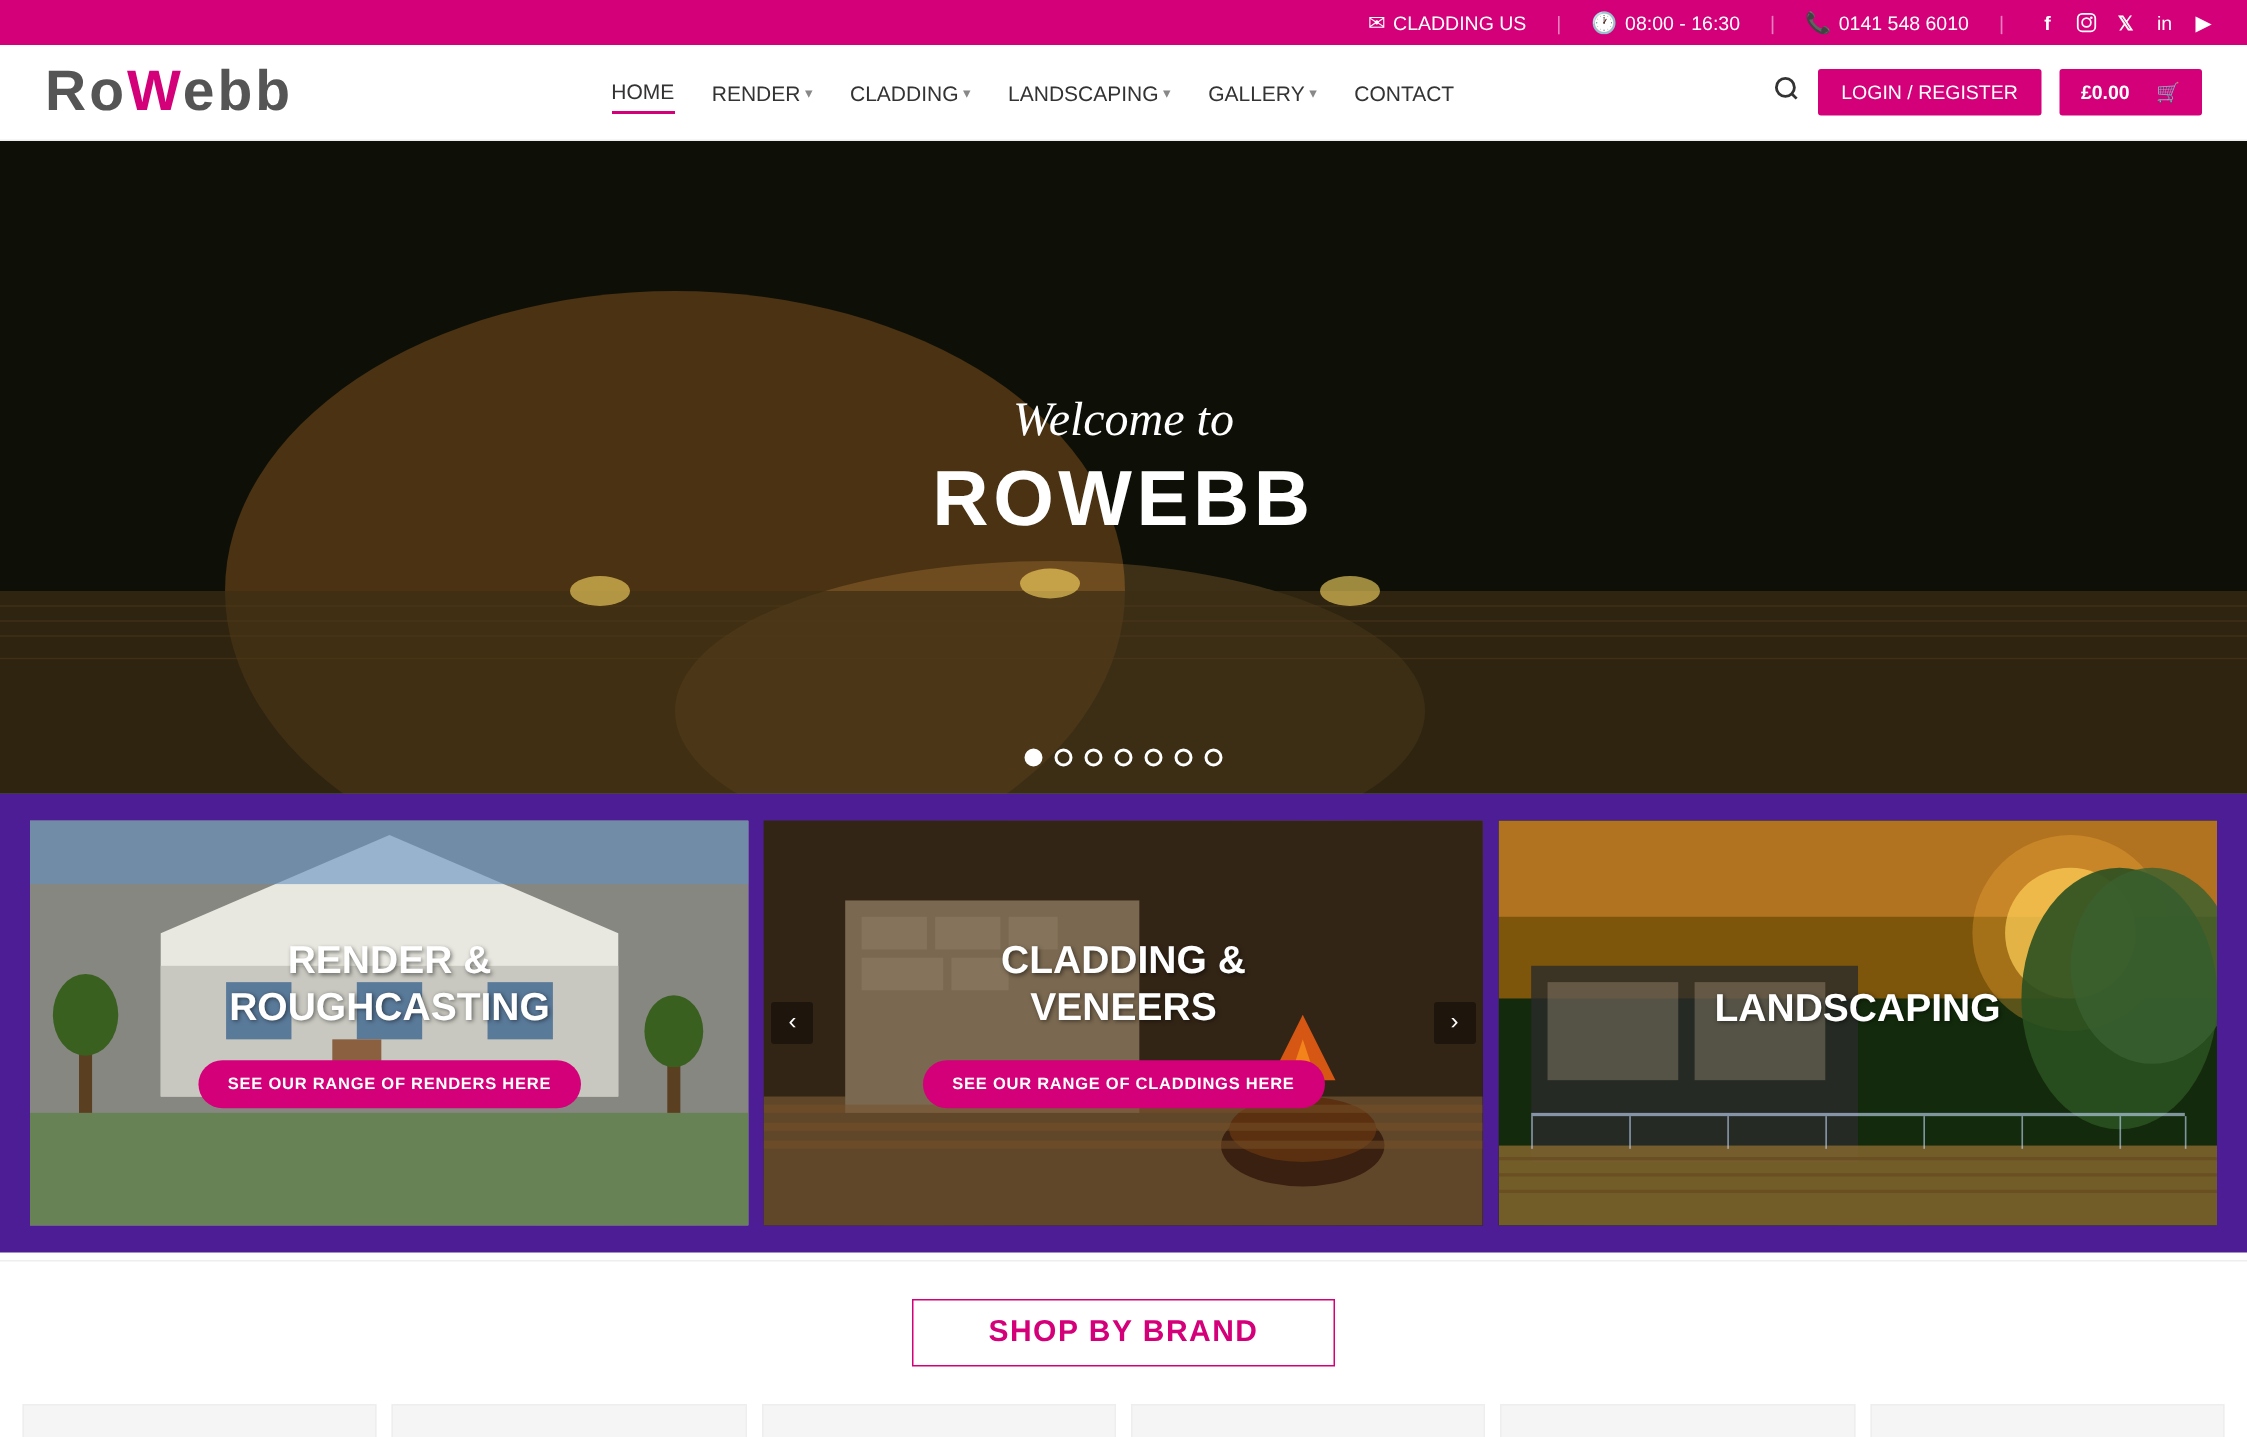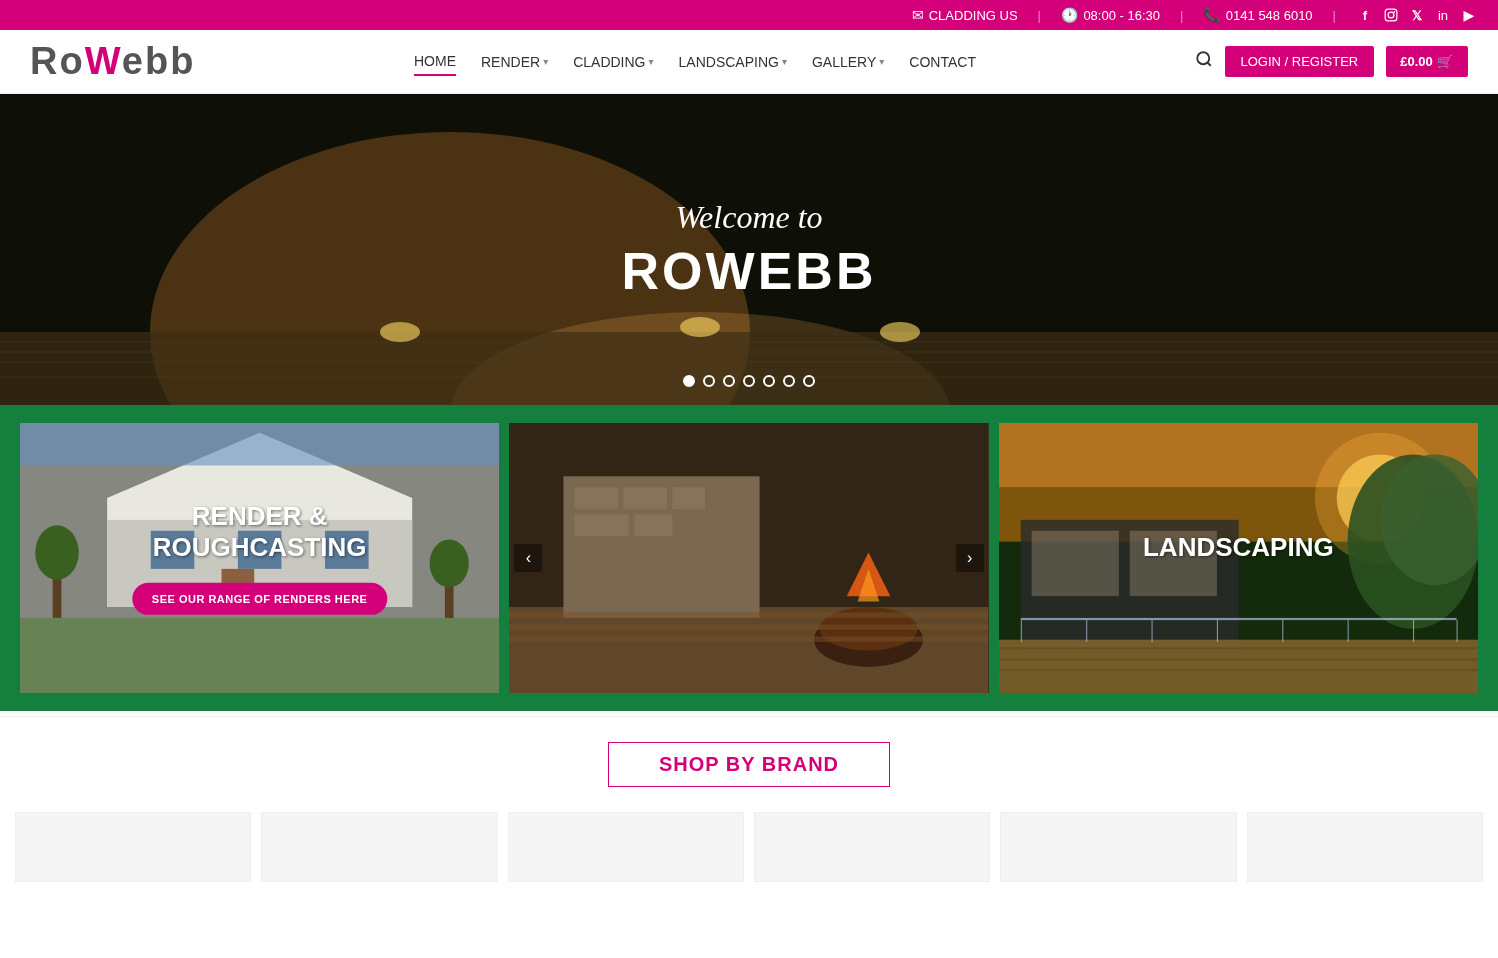--- a/index.html
+++ b/index.html
@@ -120,28 +120,28 @@
       background: #d4007a;
       color: #fff;
       border: none;
       padding: 8px 14px;
       font-size: 13px;
       font-weight: 600;
       cursor: pointer;
       border-radius: 2px;
       display: flex;
       align-items: center;
-      gap: 5px;
+      gap: 18px;
     }
 
     
     #hero {
       position: relative;
       width: 100%;
-      height: 311px;
+      height: 435px;
       overflow: hidden;
       background: #1a1a1a;
     }
     
     .hero-scene {
       position: absolute;
       top: 0; left: 0; right: 0; bottom: 0;
       background:
         radial-gradient(ellipse at 30% 60%, rgba(255,160,50,0.3) 0%, transparent 40%),
         radial-gradient(ellipse at 70% 40%, rgba(255,200,100,0.15) 0%, transparent 50%),
@@ -190,21 +190,21 @@
     .dot.active {
       background: #fff;
     }
 
     
     #categories {
       display: grid;
       grid-template-columns: 1fr 1fr 1fr;
       gap: 0;
       padding: 18px 15px;
-      background: #15803d;
+      background: #4c1d95;
     }
     .category-card {
       position: relative;
       height: 270px;
       overflow: hidden;
       cursor: pointer;
       margin: 0 5px;
     }
     .category-card .card-bg {
       width: 100%;
@@ -495,20 +495,27 @@
         <polygon points="310,170 330,130 350,170" fill="rgba(255,100,20,0.8)"></polygon>
         <polygon points="320,175 330,145 340,175" fill="rgba(255,150,30,0.7)"></polygon>
 
         <rect x="0" y="185" width="440" height="5" fill="rgba(120,80,40,0.5)"></rect>
         <rect x="0" y="196" width="440" height="5" fill="rgba(120,80,40,0.5)"></rect>
         <rect x="0" y="207" width="440" height="5" fill="rgba(120,80,40,0.5)"></rect>
       </svg>
     </div>
     <div class="card-arrow card-arrow-left">‹</div>
     <div class="card-arrow card-arrow-right">›</div>
+    <div class="card-content">
+      <div class="card-title">
+        <span>CLADDING &amp;</span><br>
+        <span>VENEERS</span>
+      </div>
+      <button class="card-btn">SEE OUR RANGE OF CLADDINGS HERE</button>
+    </div>
   </div>
 
   <div class="category-card">
     <div class="card-bg card-bg-landscaping">
       <svg width="100%" height="100%" viewBox="0 0 440 270" preserveAspectRatio="xMidYMid slice">
         <rect width="440" height="270" fill="#1a3a10"></rect>
         <rect width="440" height="270" fill="rgba(0,0,0,0.25)"></rect>
 
         <rect width="440" height="120" fill="#e8800a" opacity="0.5"></rect>
         <rect width="440" height="70" fill="#ffa040" opacity="0.4"></rect>

